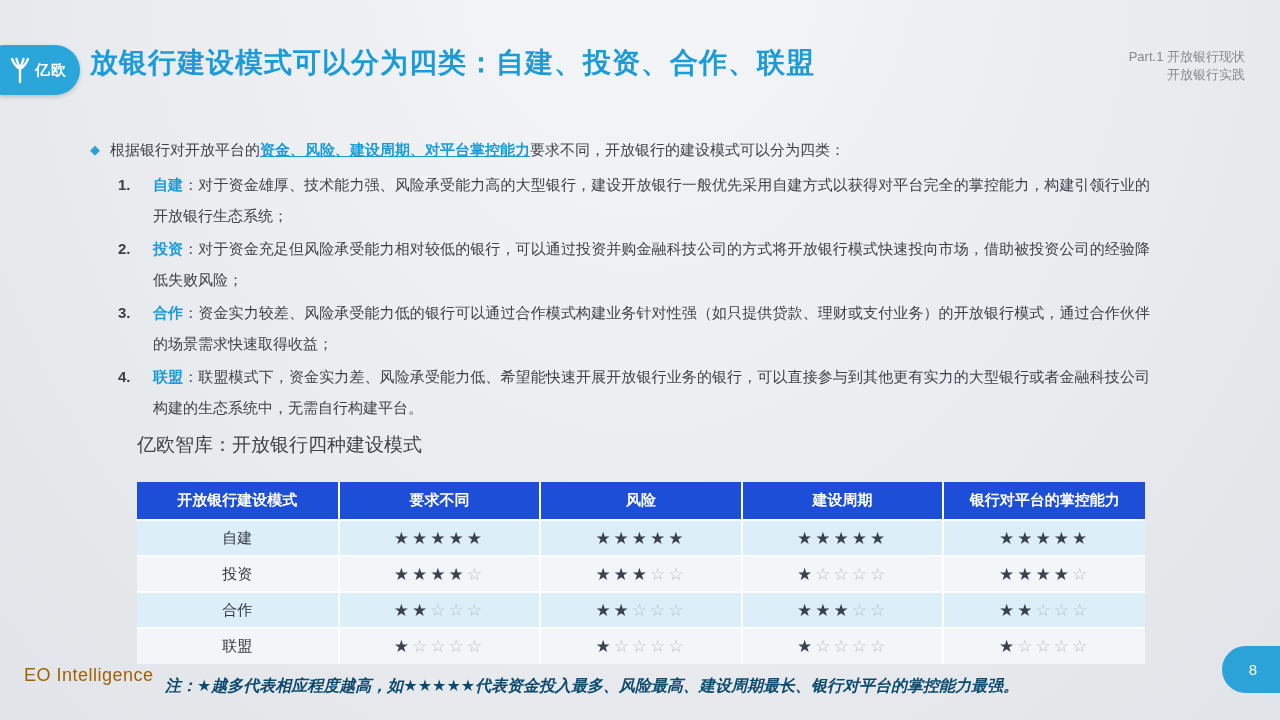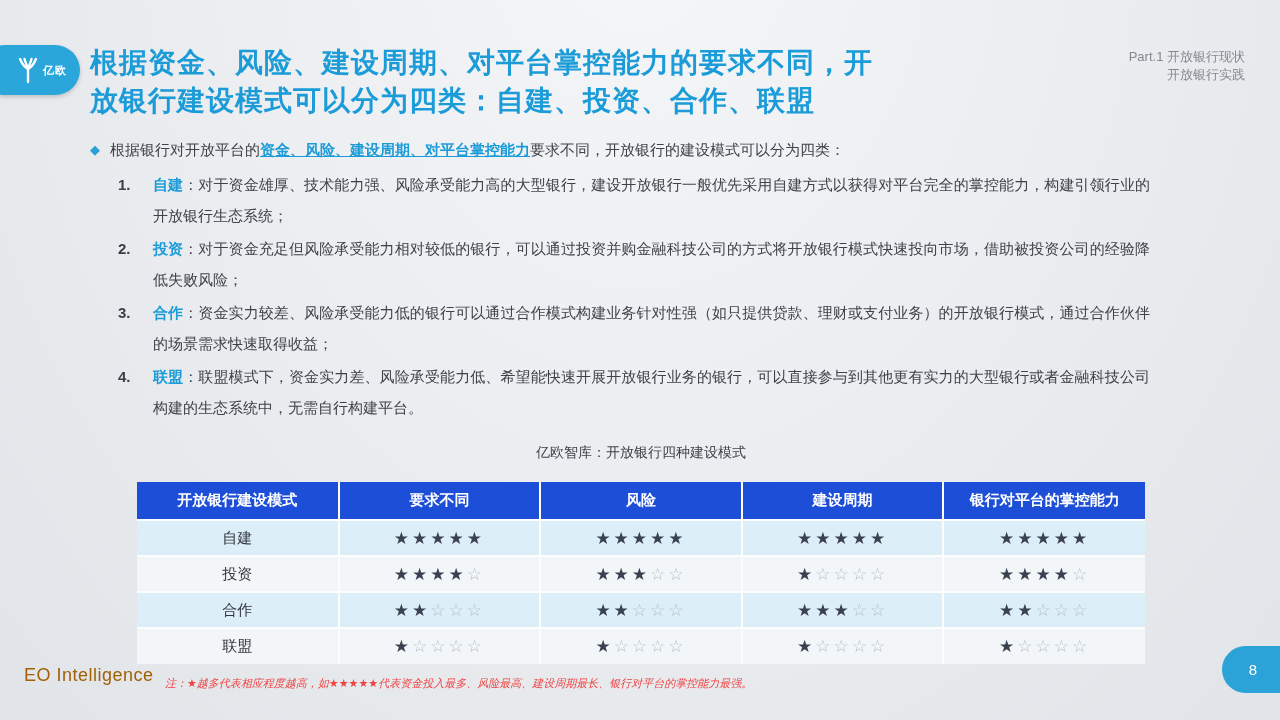--- a/index.html
+++ b/index.html
@@ -13,21 +13,21 @@
 
   
   .logo-pill{
     position:absolute; left:-20px; top:45px; width:100px; height:50px;
     background:#2ba6da; border-radius:25px;
     display:flex; align-items:center; justify-content:flex-end;
     padding-right:13px; gap:3px;
     box-shadow:0 2px 4px rgba(0,0,0,.18);
   }
   .logo-pill svg{ width:24px; height:28px; display:block; }
-  .logo-brand{ color:#fff; font-size:11px; font-weight:bold; letter-spacing:1px; }
+  .logo-brand{ color:#fff; font-size:15px; font-weight:bold; letter-spacing:1px; }
 
   
   .title{
     position:absolute; left:90px; top:44px; width:880px;
     color:#1b9cd8; font-size:28px; font-weight:bold; line-height:38px;
     letter-spacing:1px;
   }
 
   
   .part{
@@ -45,22 +45,22 @@
 
   
   .list{ position:absolute; left:118px; top:169px; width:1032px; font-size:15px; }
   .item{ display:flex; line-height:31px; margin-bottom:2px; }
   .item .num{ width:35px; flex:none; font-weight:bold; color:#3a3f47; }
   .item .body{ flex:1; text-align:justify; color:#3e434b; }
   .item .term{ color:#1b9cd8; font-weight:bold; }
 
   
   .tbl-caption{
-    position:absolute; left:137px; top:444px; width:1008px;
-    text-align:center; font-size:14px; color:#3f444b;
+    position:absolute; left:137px; top:432px; width:1008px;
+    text-align:left; font-size:19px; color:#3f444b;
   }
 
   
   table.tbl{
     position:absolute; left:137px; top:482px; width:1008px;
     border-collapse:collapse; table-layout:fixed; font-size:15px;
   }
   .tbl th{
     background:#1d4ed8; color:#fff; font-weight:bold; height:38px;
     border-right:2px solid #fdfdfd; text-align:center;
@@ -72,21 +72,21 @@
   }
   .tbl tr.odd td{ background:#dceef8; }
   .tbl tr.even td{ background:#f3f6f8; }
   .mode-cell{ color:#33383f; }
   .star-f{ color:#3a4150; font-size:17px; letter-spacing:3px; }
   .star-e{ color:#b3bfc9; font-size:17px; letter-spacing:3px; }
 
   
   .note{
     position:absolute; left:165px; top:676px; width:990px;
-    font-style:italic; font-size:11px; color:#ef4444;
+    font-style:italic; font-size:16px; color:#0c4a6e;font-weight:bold;
   }
 
   
   .footer-brand{
     position:absolute; left:24px; top:665px;
     font-size:18px; color:#a16207; letter-spacing:.5px;
   }
   .page-pill{
     position:absolute; left:1222px; top:646px; width:78px; height:47px;
     background:#2ba3d9; border-radius:24px 0 0 24px;
@@ -104,21 +104,20 @@
       <path d="M20 3 C17 10 14 12 12 13"></path>
       <path d="M8.5 3 C10 8 11.2 10.5 12 11.5"></path>
       <path d="M15.5 3 C14 8 12.8 10.5 12 11.5"></path>
       <path d="M12 13 L12 26"></path>
     </svg>
   </span>
   <span class="logo-brand">亿欧</span>
 </div>
 
 <div class="title">
-  <div>根据资金、风险、建设周期、对平台掌控能力的要求不同，开</div>
   <div>放银行建设模式可以分为四类：自建、投资、合作、联盟</div>
 </div>
 
 <div class="part">
   <div>Part.1 开放银行现状</div>
   <div>开放银行实践</div>
 </div>
 
 <div class="intro">
   <span class="diamond">◆</span><span>根据银行对开放平台的</span><span class="hl">资金、风险、建设周期、对平台掌控能力</span><span>要求不同，开放银行的建设模式可以分为四类：</span>

